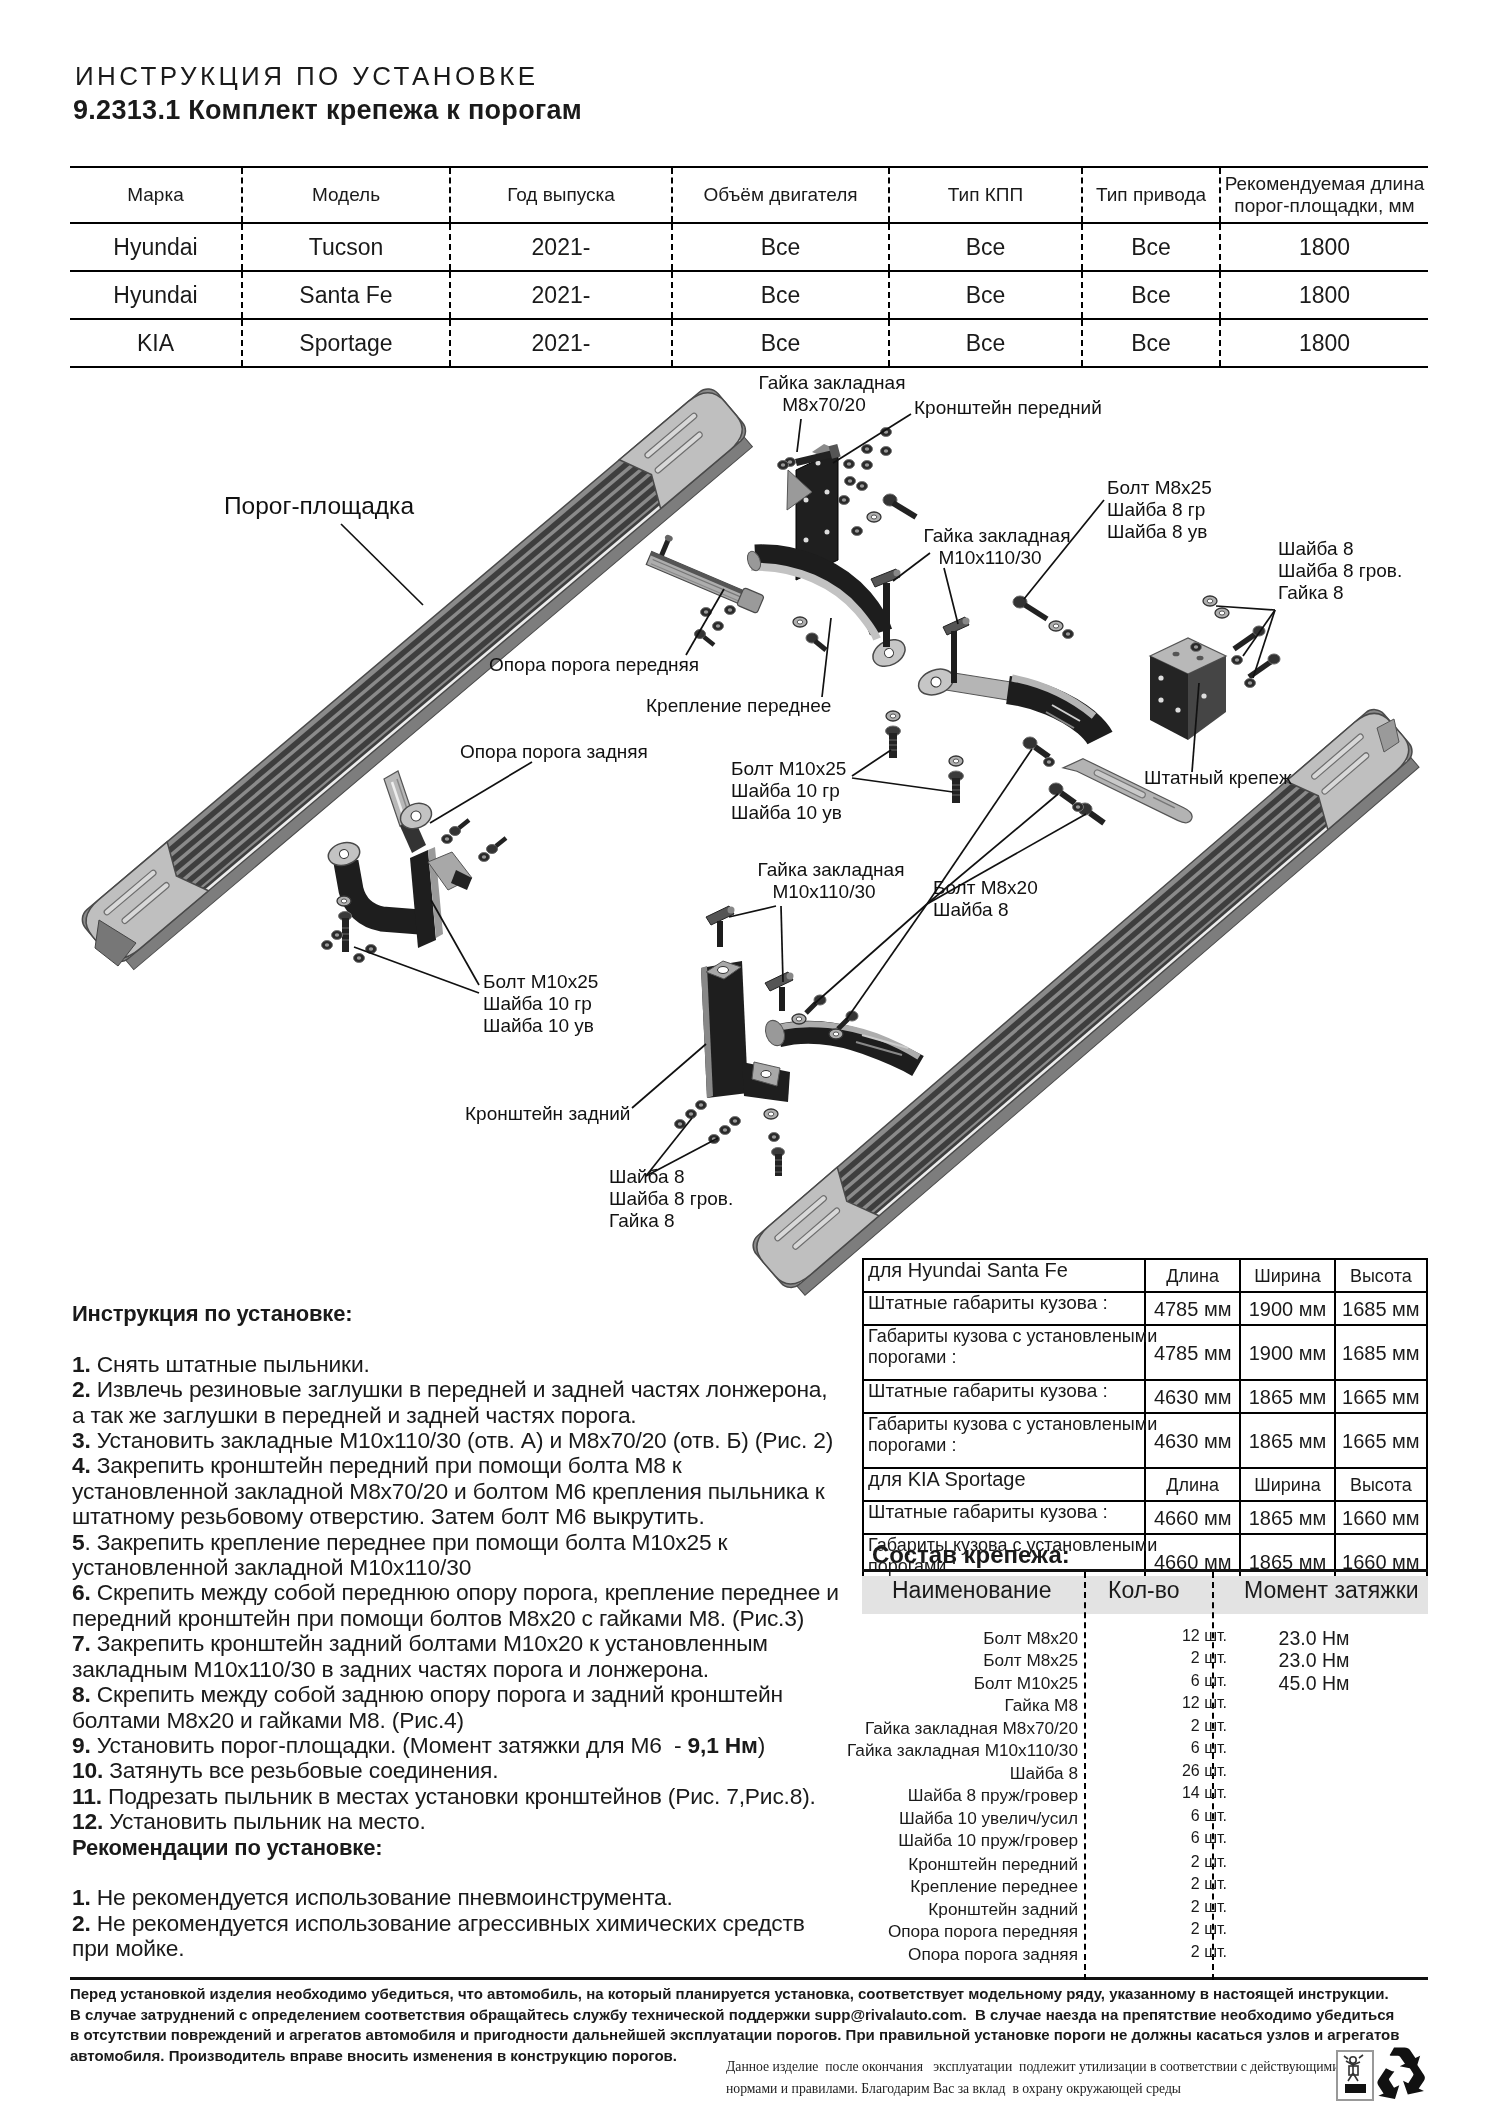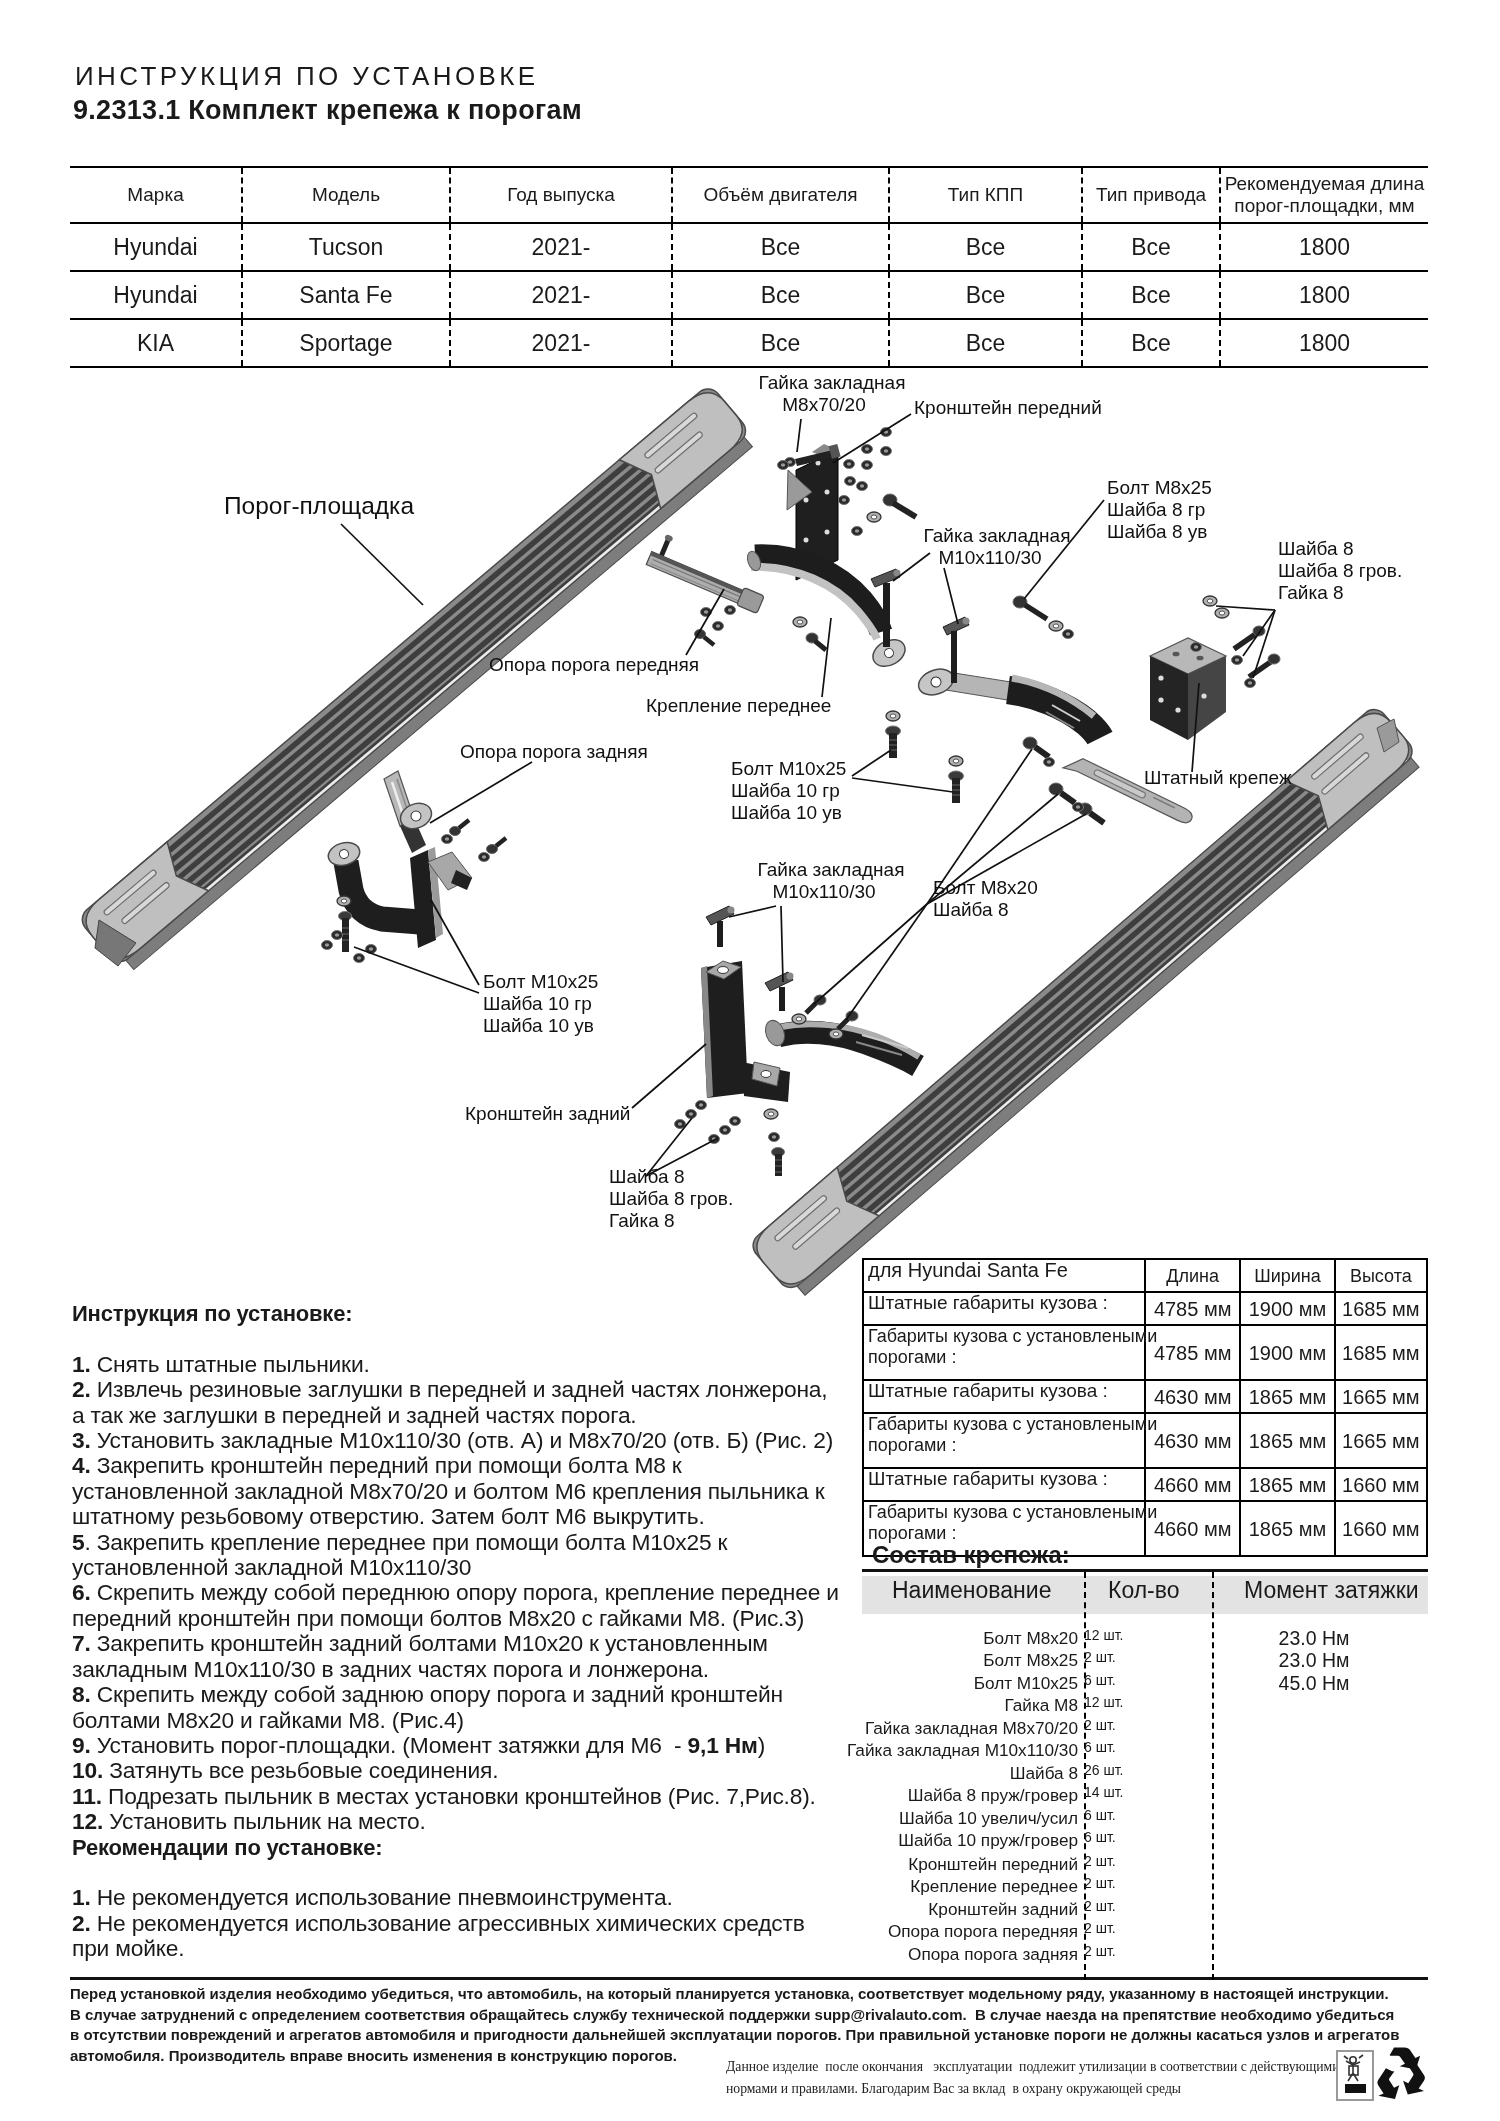--- a/index.html
+++ b/index.html
@@ -20,21 +20,21 @@
   table.dim td.h{text-align:center;font-size:18px;padding:0;}
   table.dim td.g{font-size:20px;}
   
   .fast{position:absolute;left:862px;top:1569px;width:566px;height:408px;
         border-top:3px solid #111;}
   .fhead{position:absolute;left:0;top:4px;width:566px;height:38px;background:#e3e3e3;}
   .fh{position:absolute;top:5px;font-size:23px;}
   .dash{position:absolute;top:0;width:0;height:408px;border-left:2px dashed #000;}
   .frow{position:absolute;width:566px;height:23px;font-size:17.2px;}
   .fc1{position:absolute;right:350px;top:1px;white-space:nowrap;}
-  .fc2{position:absolute;left:222px;width:128px;text-align:left;top:0;font-size:14px;}
+  .fc2{position:absolute;left:237px;width:128px;text-align:right;top:0;font-size:16px;}
   .fc3{position:absolute;left:345px;width:214px;text-align:center;top:0;font-size:19.5px;}
   .instr{position:absolute;left:72px;top:1301px;width:810px;font-size:22.8px;line-height:25.4px;letter-spacing:-0.2px;}
   .foot{position:absolute;left:70px;top:1984px;width:1380px;font-size:15px;
         line-height:20.7px;font-weight:bold;white-space:nowrap;}
   .util{position:absolute;left:726px;top:2056px;width:660px;
         font-family:"Liberation Serif",serif;font-size:13.7px;line-height:21.5px;color:#222;white-space:nowrap;}
 </style>
 </head>
 <body>
 <div class="abs" style="left:75px;top:61px;font-size:26px;letter-spacing:3.4px;">ИНСТРУКЦИЯ ПО УСТАНОВКЕ</div>
@@ -473,20 +473,26 @@
           <td class="n">4630 мм</td>
           <td class="n">1865 мм</td>
           <td class="n">1665 мм</td>
         </tr>
 <tr style="height:47px">
           <td style="line-height:21px;white-space:nowrap;font-size:18px">Габариты кузова с установлеными<br>порогами :</td>
           <td class="n">4630 мм</td>
           <td class="n">1865 мм</td>
           <td class="n">1665 мм</td>
         </tr>
+<tr style="height:24px">
+          <td class="g">для KIA Sportage</td>
+          <td class="h">Длина</td>
+          <td class="h">Ширина</td>
+          <td class="h">Высота</td>
+        </tr>
 <tr style="height:22px">
           <td>Штатные габариты кузова :</td>
           <td class="n">4660 мм</td>
           <td class="n">1865 мм</td>
           <td class="n">1660 мм</td>
         </tr>
 <tr style="height:46px">
           <td style="line-height:21px;white-space:nowrap;font-size:18px">Габариты кузова с установлеными<br>порогами :</td>
           <td class="n">4660 мм</td>
           <td class="n">1865 мм</td>

